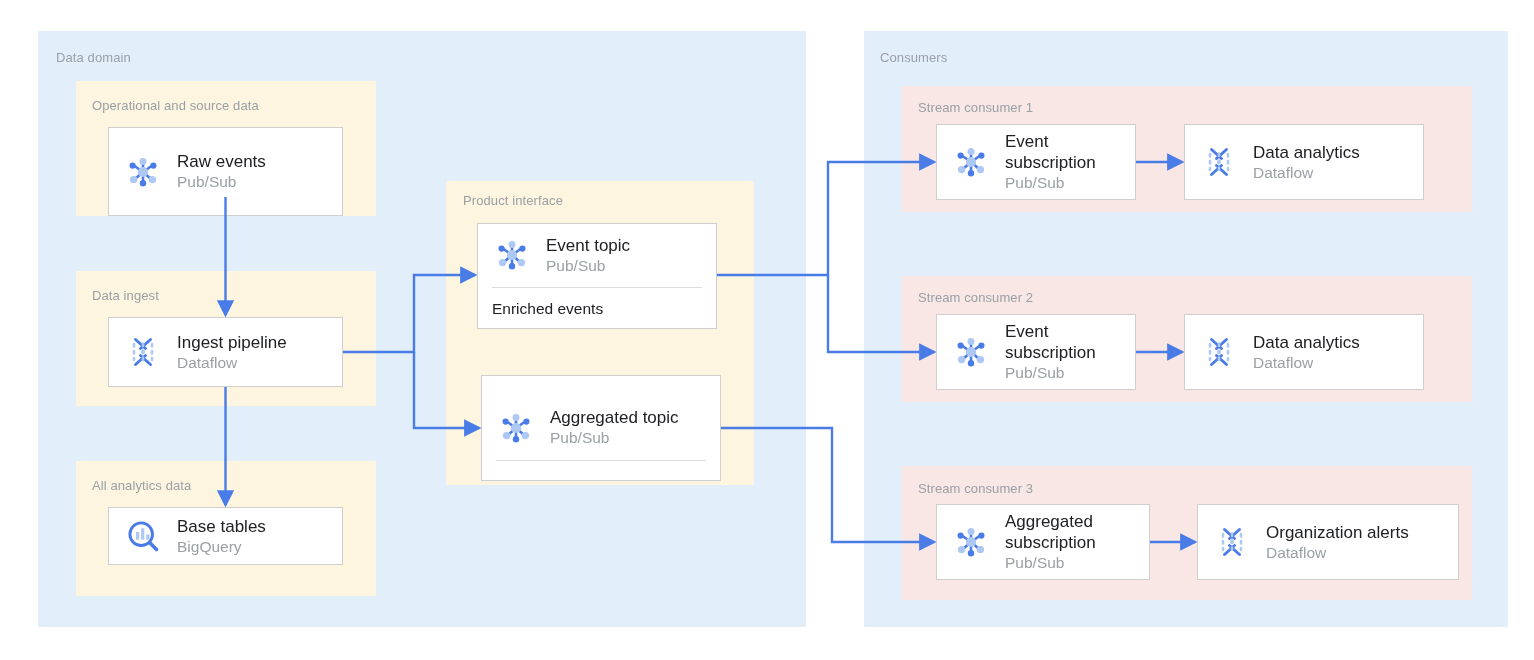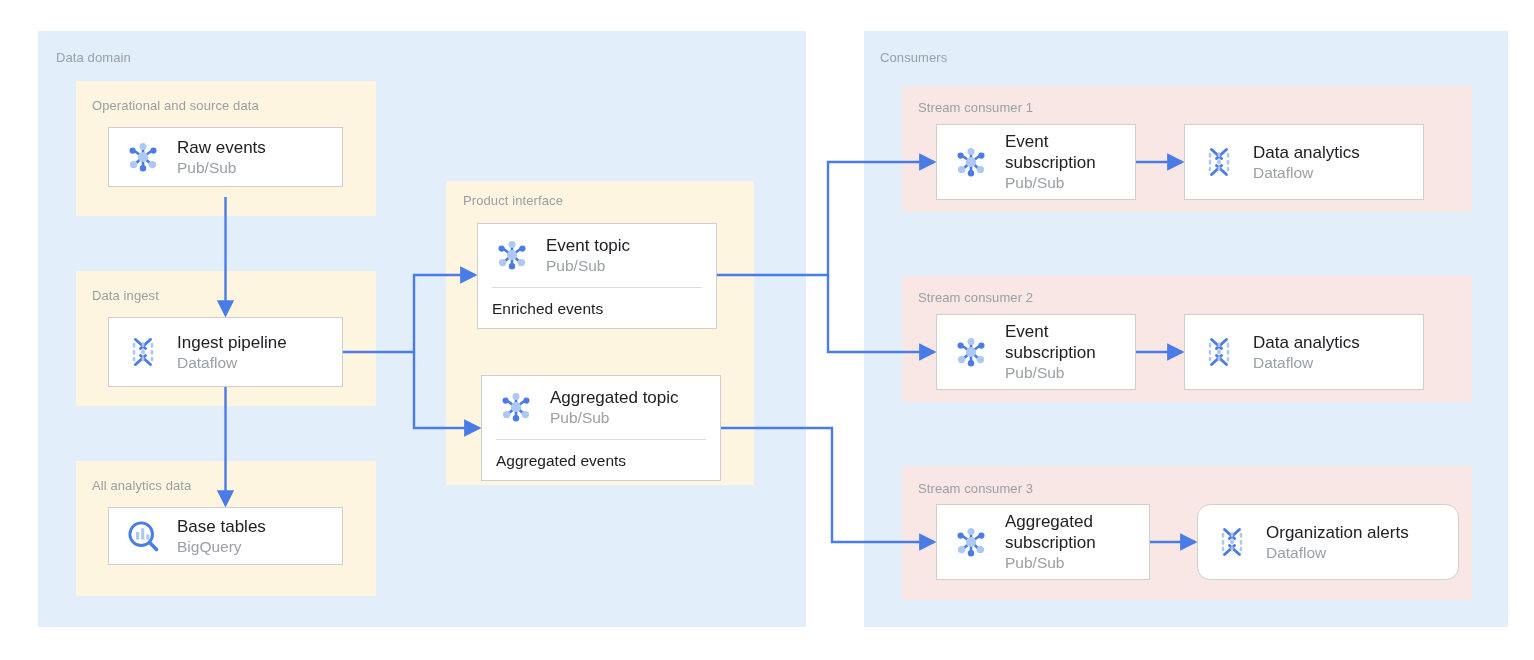--- a/index.html
+++ b/index.html
@@ -109,21 +109,21 @@
 <body>
 
 <div id="canvas">
 
   <div class="group group-blue" style="left:38px; top:31px; width:768px; height:596px;"></div>
   <div class="group-label" style="left:56px; top:48px;">Data domain</div>
 
   <div class="group group-cream" style="left:76px; top:81px; width:300px; height:135px;"></div>
   <div class="group-label" style="left:92px; top:96px;">Operational and source data</div>
 
-  <div class="node" style="left:108px; top:127px; width:235px; height:60px;">
+  <div class="node" style="left:108px; top:127px; width:235px; height:89px;">
     <div class="node-main">
       <span class="node-ico">
         <svg viewBox="0 0 40 40" width="40" height="40" aria-hidden="true">
           <g stroke="#4a7ce8" stroke-width="2.6" stroke-linecap="round">
             <line x1="20" y1="20" x2="20" y2="11"></line>
             <line x1="20" y1="20" x2="28.5" y2="14"></line>
             <line x1="20" y1="20" x2="11.5" y2="14"></line>
             <line x1="20" y1="20" x2="27.5" y2="26.5"></line>
             <line x1="20" y1="20" x2="12.5" y2="26.5"></line>
             <line x1="20" y1="20" x2="20" y2="29"></line>
@@ -246,21 +246,20 @@
           <circle cx="10.6" cy="27.6" r="3.7" fill="#aec8f5"></circle>
           <circle cx="20" cy="31.2" r="3.2" fill="#4a7ce8"></circle>
         </svg>
       </span>
       <span class="node-text">
         <span class="node-title">Aggregated topic</span>
         <span class="node-sub">Pub/Sub</span>
       </span>
     </div>
     <div class="node-divider"></div>
-    <div class="node-foot" style="height:41px;">Aggregated events</div>
   </div>
 
   <div class="group group-blue" style="left:864px; top:31px; width:644px; height:596px;"></div>
   <div class="group-label" style="left:880px; top:48px;">Consumers</div>
 
   <div class="group group-pink" style="left:902px; top:86px; width:570px; height:126px;"></div>
   <div class="group-label" style="left:918px; top:98px;">Stream consumer 1</div>
 
   <div class="node" style="left:936px; top:124px; width:200px; height:76px;">
     <div class="node-main">
@@ -398,21 +397,21 @@
         </svg>
       </span>
       <span class="node-text">
         <span class="node-title">Aggregated
 subscription</span>
         <span class="node-sub">Pub/Sub</span>
       </span>
     </div>
   </div>
 
-  <div class="node" style="left:1197px; top:504px; width:262px; height:76px;border-radius:13px;">
+  <div class="node" style="left:1197px; top:504px; width:262px; height:76px;">
     <div class="node-main">
       <span class="node-ico">
         <svg viewBox="0 0 40 40" width="40" height="40" aria-hidden="true">
           <g stroke="#4a7ce8" stroke-width="2.9" stroke-linecap="round" fill="none">
             <path d="M12.5 7.5 L22.5 16.5"></path>
             <path d="M27.5 7.5 L17.5 16.5"></path>
             <path d="M12.5 32.5 L22.5 23.5"></path>
             <path d="M27.5 32.5 L17.5 23.5"></path>
           </g>
           <g stroke="#aec8f5" stroke-width="2.6" stroke-linecap="round" fill="none" stroke-dasharray="2.4 4.6">

